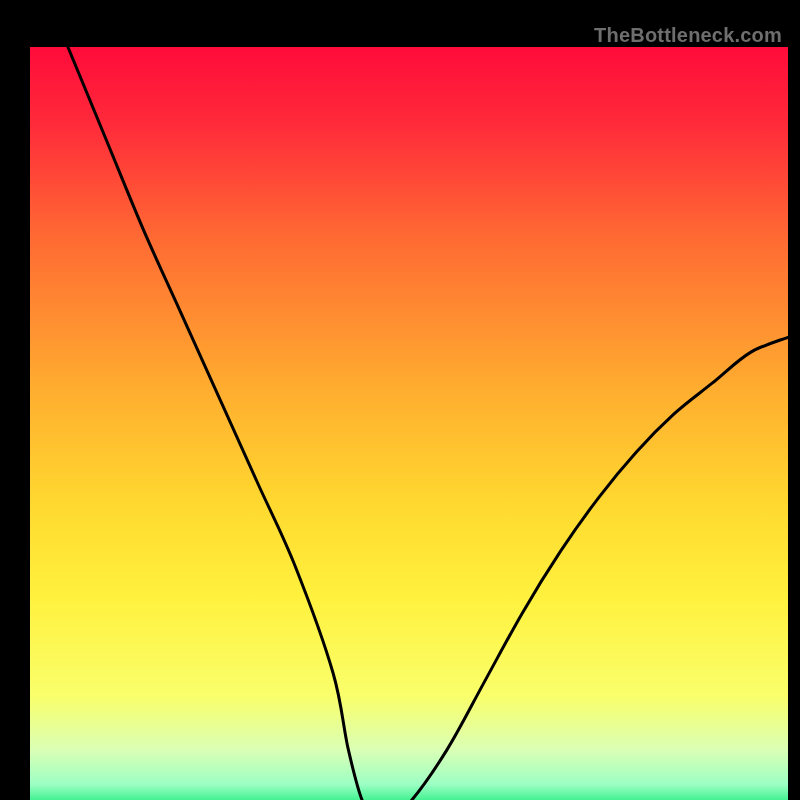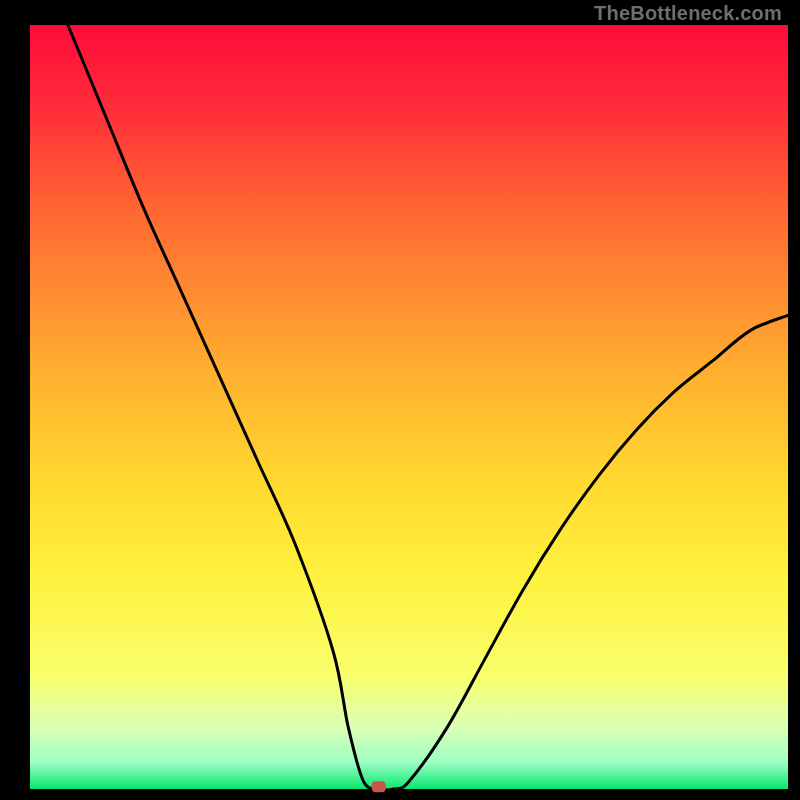--- a/index.html
+++ b/index.html
@@ -7,20 +7,21 @@
     padding: 0;
     width: 800px;
     height: 800px;
     background: #000000;
     overflow: hidden;
   }
   .chart-container {
     position: relative;
     width: 800px;
     height: 664px;
+    margin-top: 22px;
   }
   svg {
     display: block;
   }
   .watermark {
     position: absolute;
     top: 2px;
     right: 18px;
     font-family: Arial, Helvetica, sans-serif;
     font-size: 20px;

